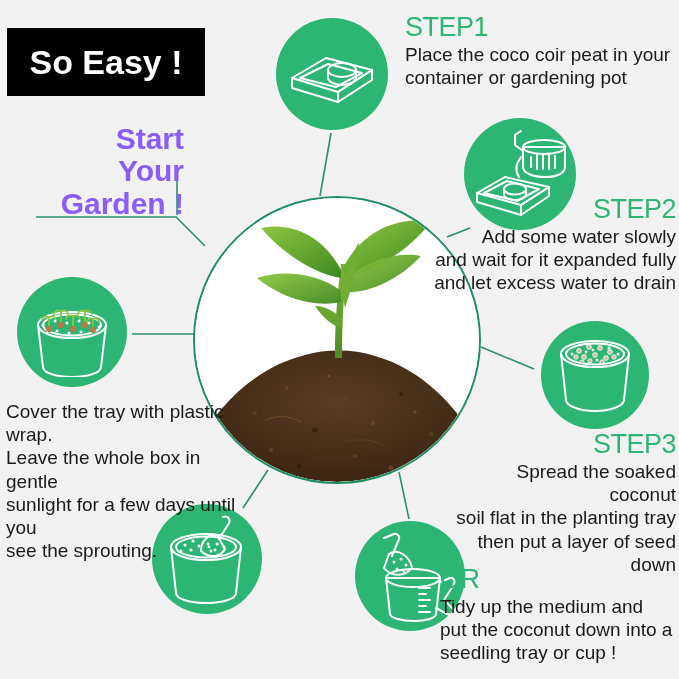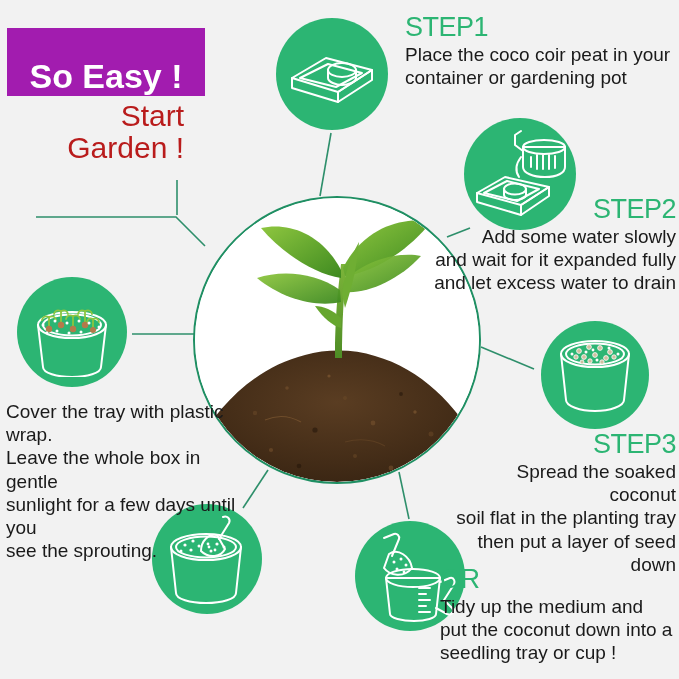--- a/index.html
+++ b/index.html
@@ -26,42 +26,42 @@
     width: 679px; height: 679px;
     pointer-events: none;
   }
   
   .banner {
     position: absolute;
     left: 7px;
     top: 28px;
     width: 198px;
     height: 68px;
-    background: #a21caf;
+    background: #000000;
     display: flex;
-    align-items: flex-end;
+    align-items: center;
     justify-content: center;
   }
   .banner-text {
     color: #ffffff;
     font-size: 34px;
     font-weight: bold;
     letter-spacing: 0px;
     white-space: nowrap;
   }
   
   .headline {
     position: absolute;
     left: 12px;
-    top: 100px;
+    top: 123px;
     width: 172px;
     text-align: right;
-    color: #b91c1c;
+    color: #8b5cf6;
     font-size: 30px;
-    font-weight: normal;
+    font-weight: bold;
     line-height: 1.08;
   }
   .headline .hl-line { display: block; white-space: nowrap; }
 
   
   .circle {
     position: absolute;
     border-radius: 50%;
     background: #2cb573;
     display: flex;
@@ -135,20 +135,21 @@
       <path d="M132 334 L196 334"></path>
     </g>
   </svg>
 
   <div class="banner">
     <span class="banner-text">So Easy !</span>
   </div>
 
   <div class="headline">
     <span class="hl-line">Start</span>
+    <span class="hl-line">Your</span>
     <span class="hl-line">Garden !</span>
   </div>
 
   <div class="center-photo">
     <svg width="284" height="284" viewBox="0 0 284 284">
       <defs>
         <radialGradient id="soilg" cx="50%" cy="35%" r="75%">
           <stop offset="0%" stop-color="#5a3d22"></stop>
           <stop offset="55%" stop-color="#432c17"></stop>
           <stop offset="100%" stop-color="#2e1d0e"></stop>

